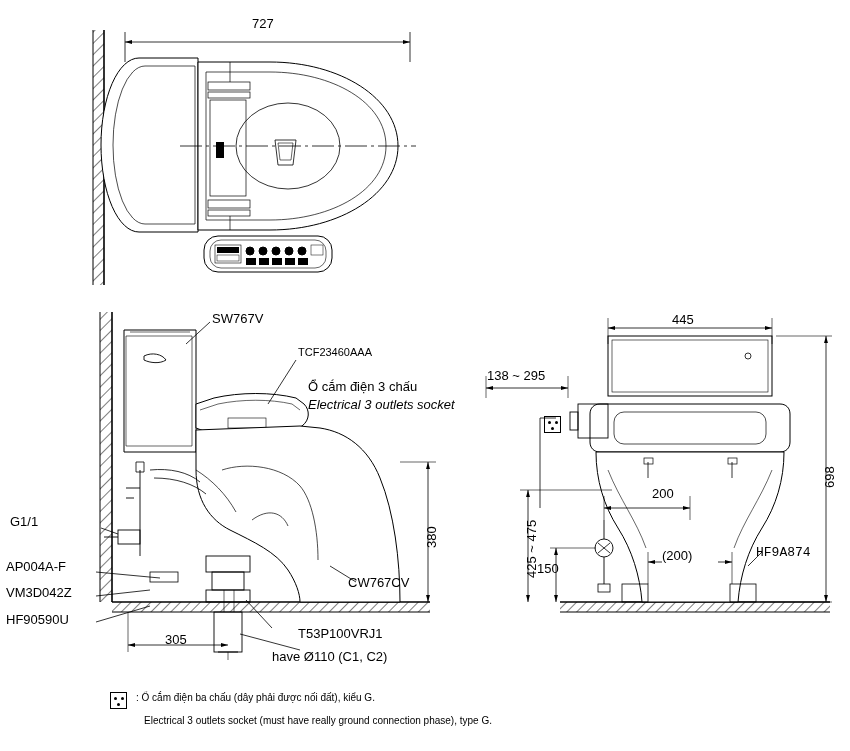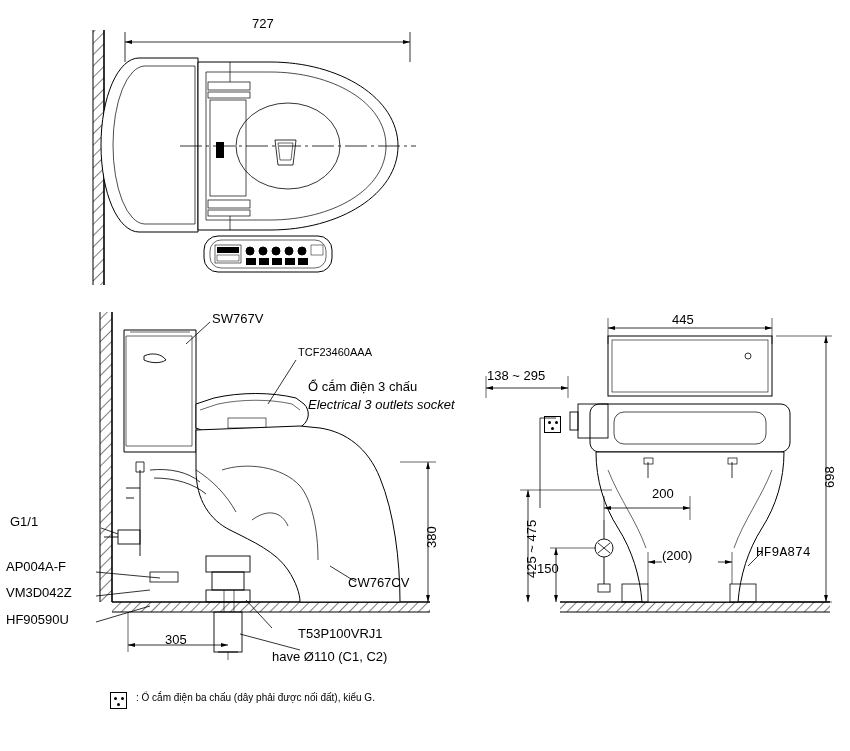--- a/index.html
+++ b/index.html
@@ -288,14 +288,15 @@
       <i style="left:10px;top:4px;"></i>
       <i style="left:6px;top:10px;"></i>
   </div>
 
   <div class="sockicon" style="left:110px;top:692px;">
     <i style="left:3px;top:4px;"></i>
       <i style="left:10px;top:4px;"></i>
       <i style="left:6px;top:10px;"></i>
   </div>
   <div class="footnote" style="left:136px;top:690px;">: Ổ cắm điện ba chấu (dây phải được nối đất), kiểu G.</div>
+  <div class="footnote ital" style="left:144px;top:713px;">Electrical 3 outlets socket (must have really ground connection phase), type G.</div>
 
 </div>
 
 </body></html>

